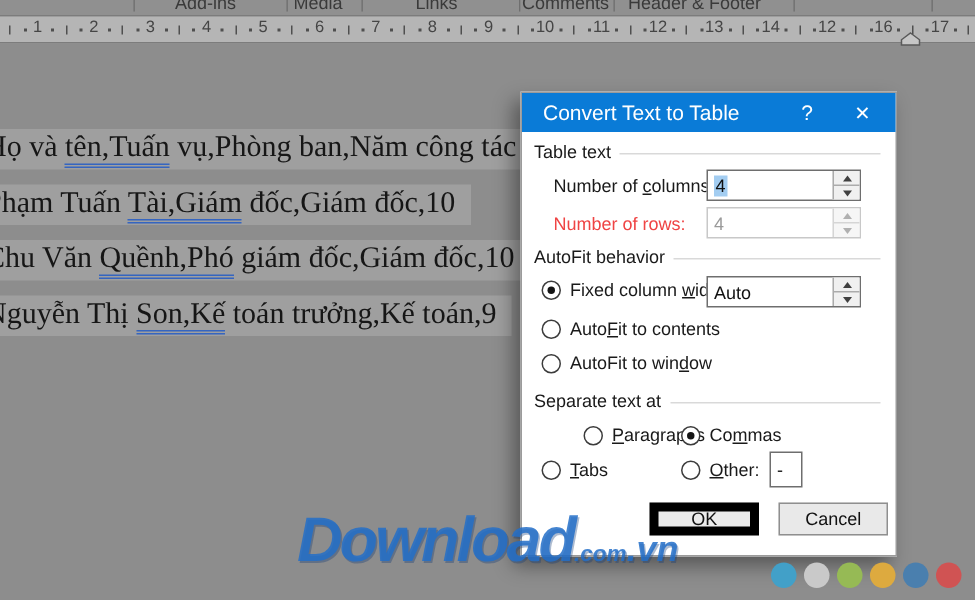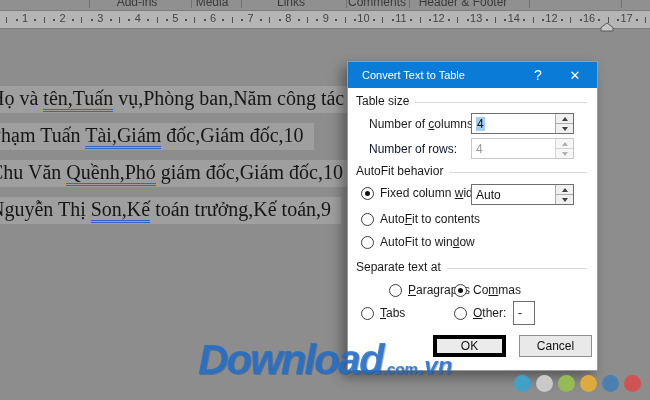--- a/index.html
+++ b/index.html
@@ -27,30 +27,30 @@
   .doc-line{display:table;background:#9f9f9f;color:#161616;
             font-family:"Liberation Serif","DejaVu Serif",serif;font-size:20px;
             padding:1px 10px 3px 2px;margin-bottom:10px;white-space:nowrap;}
   .doc-line .u{border-bottom:3px double #3565c0;}
 
   
   .dialog{position:absolute;left:347px;top:61px;width:251px;height:310px;background:#ffffff;
           border:1px solid #9b9b9b;box-shadow:-5px 6px 12px rgba(0,0,0,.38);box-sizing:border-box;}
   .titlebar{position:absolute;left:0;top:0;right:0;height:26px;background:#0a7bd7;
             display:flex;align-items:center;}
-  .titlebar .t{color:#ffffff;font-size:11px;margin-left:14px;flex:1;}
+  .titlebar .t{color:#ffffff;font-size:14px;margin-left:14px;flex:1;}
   .titlebar .help{color:#ffffff;font-size:14px;width:30px;text-align:center;cursor:default;}
   .titlebar .close{color:#ffffff;font-size:13px;width:44px;text-align:center;cursor:default;}
 
   .grp{position:absolute;left:8px;right:10px;display:flex;align-items:center;}
   .grp .gl{font-size:12px;color:#1a1a1a;white-space:nowrap;}
   .grp .gline{flex:1;height:1px;background:#d9d9d9;margin-left:6px;margin-top:2px;}
 
   .lbl{position:absolute;font-size:12px;color:#1a1a1a;white-space:nowrap;}
-  .lbl.dis{color:#0f172a;}
+  .lbl.dis{color:#ef4444;}
 
   .spin{position:absolute;left:123px;width:103px;height:21px;background:#fff;
         border:1px solid #6e6e6e;box-sizing:border-box;display:flex;}
   .spin .val{flex:1;font-size:12px;color:#111;padding:3px 0 0 4px;}
   .spin .btns{width:17px;border-left:1px solid #ababab;display:flex;flex-direction:column;background:#f0f0f0;}
   .spin .sb{flex:1;display:flex;align-items:center;justify-content:center;}
   .spin .sb.up{border-bottom:1px solid #ababab;}
   .tri-up{width:0;height:0;border-left:3px solid transparent;border-right:3px solid transparent;
           border-bottom:4px solid #404040;}
   .tri-dn{width:0;height:0;border-left:3px solid transparent;border-right:3px solid transparent;
@@ -69,21 +69,21 @@
   .rb .rd{width:5px;height:5px;border-radius:50%;background:#141414;display:none;}
   .radio-row.sel .rb .rd{display:block;}
   .radio-row .rl{font-size:12px;color:#1a1a1a;margin-left:6px;white-space:nowrap;}
 
   .otherbox{position:absolute;left:165px;top:239px;width:22px;height:24px;background:#fff;
             border:1px solid #6e6e6e;box-sizing:border-box;font-size:12px;color:#111;
             padding:4px 0 0 4px;}
 
   .btn{position:absolute;top:273px;width:73px;height:22px;box-sizing:border-box;
        font-size:12px;color:#111;display:flex;align-items:center;justify-content:center;}
-  .btn.ok{left:85px;background:#ebebeb;border:4px solid #000000;}
+  .btn.ok{left:85px;background:#ebebeb;border:6px solid #000000;}
   .btn.cancel{left:171px;background:#e9e9e9;border:1px solid #8f8f8f;}
 
   
   .watermark{position:absolute;left:198px;top:336px;z-index:60;white-space:nowrap;
              color:rgba(35,110,200,0.85);font-style:italic;font-weight:bold;
              text-shadow:1px 1px 0 rgba(20,60,120,0.35);}
   .watermark .big{font-size:42px;letter-spacing:-2px;}
   .watermark .small{font-size:15px;}
   .watermark .med{font-size:24px;}
   .dots{position:absolute;left:0;top:0;z-index:55;}
@@ -210,21 +210,21 @@
     </div>
 
   <div class="dialog">
     <div class="titlebar">
       <span class="t">Convert Text to Table</span>
       <span class="help">?</span>
       <span class="close">✕</span>
     </div>
 
     <div class="grp" style="top:32px;">
-      <span class="gl">Table size</span>
+      <span class="gl">Table text</span>
       <span class="gline"></span>
     </div>
 
     <div class="lbl" style="left:21px;top:55px;"><span>Number of </span><u>c</u><span>olumns:</span></div>
     <div class="spin" style="top:51px;">
       <span class="val"><span class="selblue">4</span></span>
       <span class="btns">
         <span class="sb up">
             <span class="tri-up"></span>
           </span>

